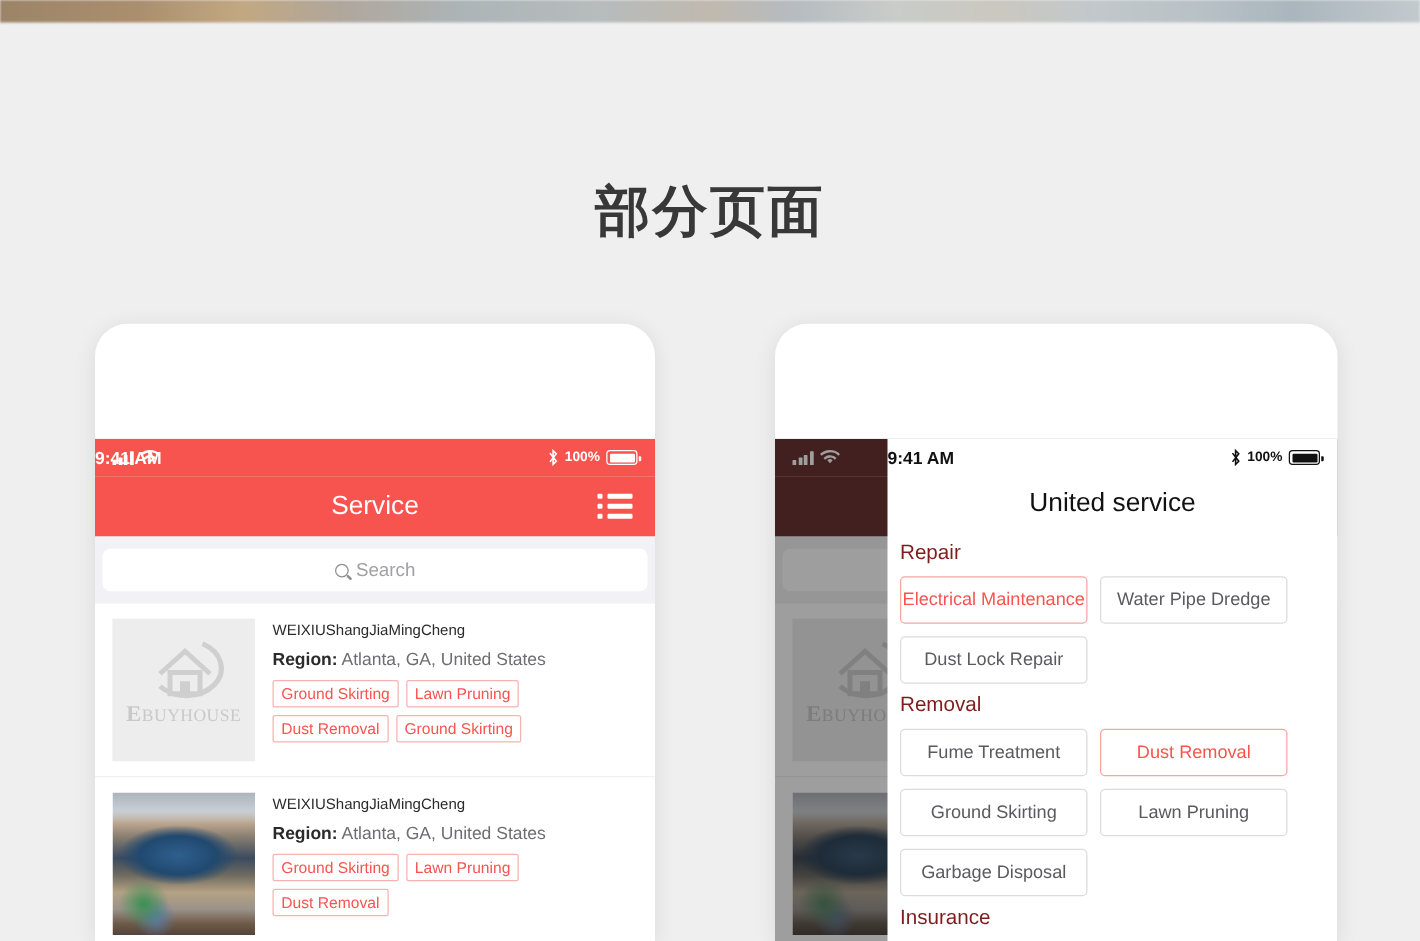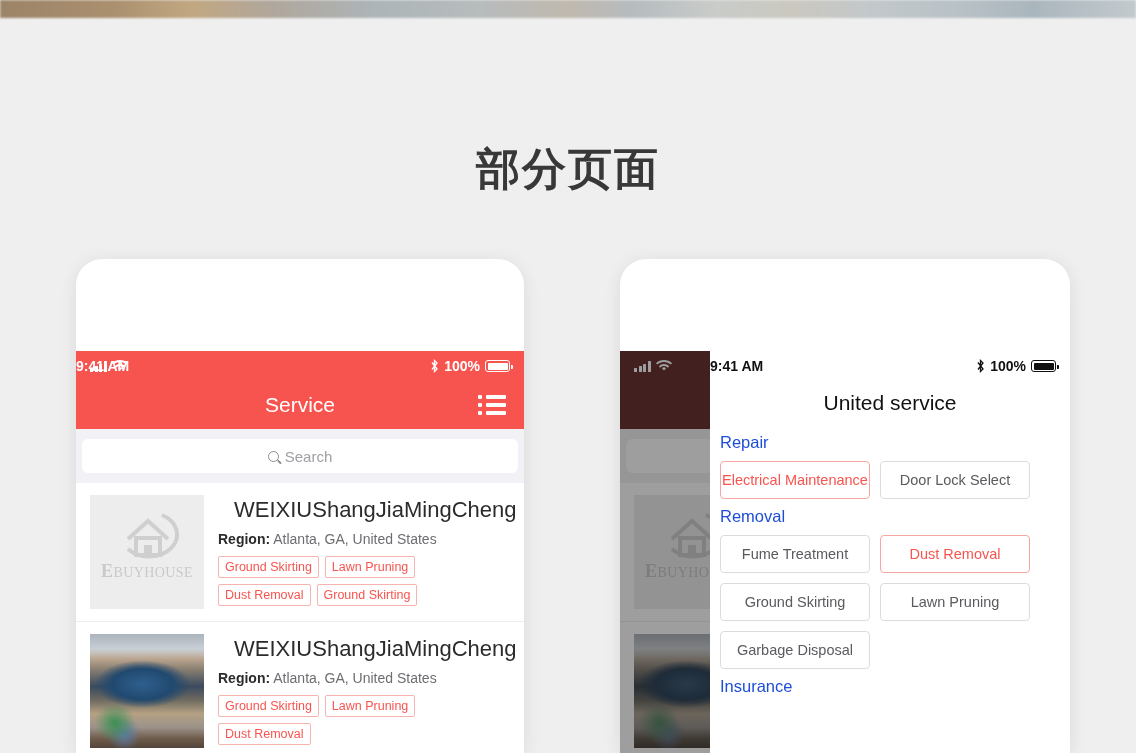--- a/index.html
+++ b/index.html
@@ -71,21 +71,21 @@
   .sb-left { display: flex; align-items: center; gap: 5px; }
   .sb-time {
     position: absolute; left: 0; right: 0;
     text-align: left;
     font-size: 14px; font-weight: bold;
     pointer-events: none;
   }
   .sb-right {
     margin-left: auto;
     display: flex; align-items: center; gap: 5px;
-    font-size: 14px; font-weight: bold;
+    font-size: 11px; font-weight: bold;
     z-index: 2;
   }
   .bars { display: inline-flex; align-items: flex-end; gap: 1.5px; height: 11px; }
   .bars i { display: block; width: 3px; background: currentColor; border-radius: .5px; }
   .bars i:nth-child(1){ height: 4px; }
   .bars i:nth-child(2){ height: 6px; }
   .bars i:nth-child(3){ height: 8px; }
   .bars i:nth-child(4){ height: 11px; }
   .batt {
     position: relative;
@@ -165,21 +165,21 @@
       radial-gradient(ellipse 60% 30% at 46% 44%, #2f5f8e 0%, #21496f 45%, rgba(33,73,111,0) 70%),
       radial-gradient(circle at 22% 78%, #3c8f54 0%, rgba(60,143,84,0) 16%),
       radial-gradient(circle at 30% 88%, #5a7ba8 0%, rgba(90,123,168,0) 13%),
       linear-gradient(180deg,
         #c3ccd6 0%, #cfd6dc 13%, #b9a48e 22%,
         #8e8273 30%, #3b4b5e 46%, #6e6a60 58%,
         #b5a184 70%, #9a9289 82%, #6e5a49 92%, #53443a 100%);
   }
 
   .srv-info { flex: 1; min-width: 0; padding-top: 2px; }
-  .srv-name { font-size: 22px; color: #2b2b2b; margin-bottom: 8px; margin-left: 16px; }
+  .srv-name { font-size: 12px; color: #2b2b2b; margin-bottom: 8px; }
   .srv-region { font-size: 14px; color: #6d6d72; margin-bottom: 9px; }
   .srv-region b { color: #2b2b2b; margin-top: 48px; }
   .tag-row { display: flex; flex-wrap: wrap; gap: 6px; }
   .tag {
     border: 1px solid #f7b3b0;
     color: #f8544f;
     font-size: 12.5px;
     padding: 3px 6px;
     border-radius: 2px;
     background: #fff;
@@ -213,21 +213,21 @@
     overflow: hidden;
   }
   .statusbar.light { color: #111; background: transparent; }
   .modal-title {
     height: 44px;
     display: flex; align-items: center; justify-content: center;
     font-size: 21px; color: #111;
   }
   .cat-block { padding: 0 10px; }
   .cat-title {
-    font-size: 16.5px; color: #1d4ed8;
+    font-size: 16.5px; color: #7f1d1d;
     margin: 8px 0 9px 0;
   }
   .chip-grid {
     display: flex; flex-wrap: wrap; gap: 10px;
   }
   .chip {
     width: 150px; height: 38px;
     display: flex; align-items: center; justify-content: center;
     border: 1px solid #dcdcdc; border-radius: 4px;
     font-size: 14.5px; color: #5a5a5f;
@@ -417,21 +417,22 @@
               </span>
           </span>
         </div>
 
         <div class="modal-title">United service</div>
 
         <div class="cat-block">
           <div class="cat-title">Repair</div>
           <div class="chip-grid">
             <span class="chip selected">Electrical Maintenance</span>
-            <span class="chip">Door Lock Select</span>
+            <span class="chip">Water Pipe Dredge</span>
+            <span class="chip">Dust Lock Repair</span>
           </div>
         </div>
 
         <div class="cat-block">
           <div class="cat-title">Removal</div>
           <div class="chip-grid">
             <span class="chip">Fume Treatment</span>
             <span class="chip selected">Dust Removal</span>
             <span class="chip">Ground Skirting</span>
             <span class="chip">Lawn Pruning</span>

